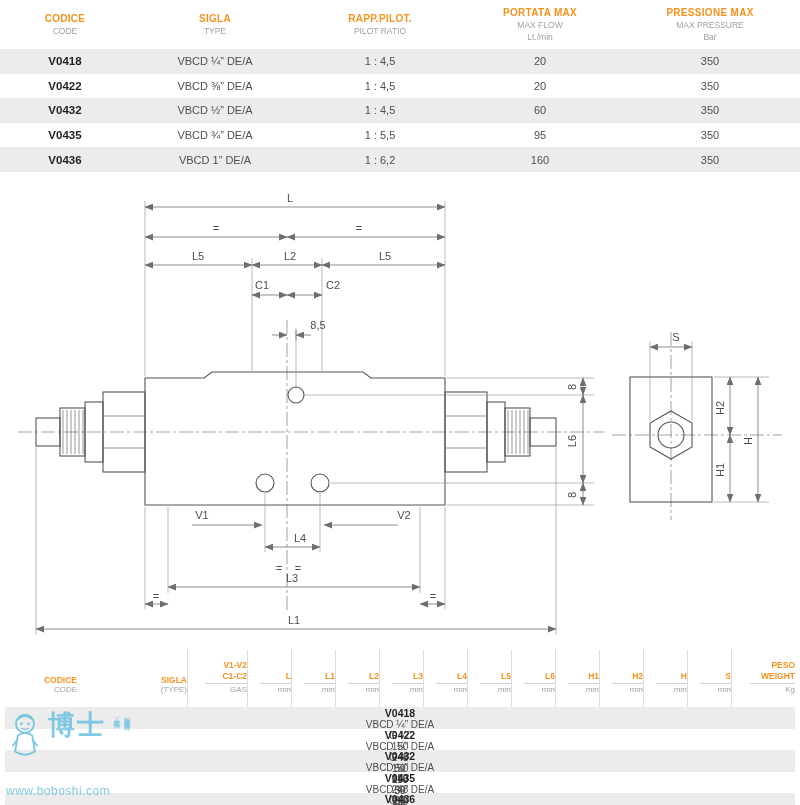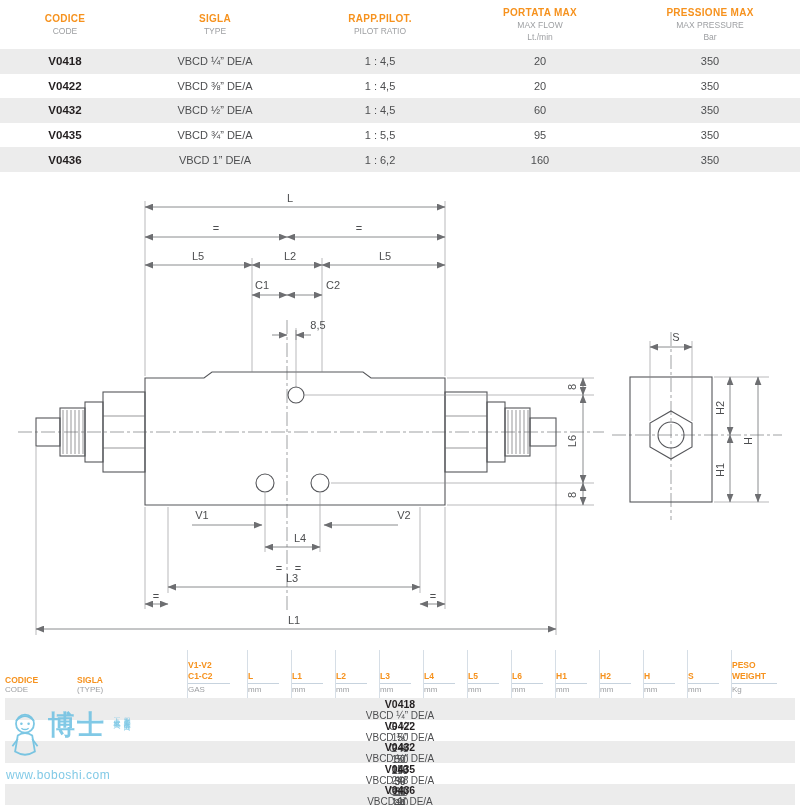--- a/index.html
+++ b/index.html
@@ -13,21 +13,21 @@
   .hcell{text-align:center;display:flex;flex-direction:column;gap:2px;justify-content:flex-start}
   .hl{color:#F6921E;font-size:10px;font-weight:bold;letter-spacing:.3px}
   .hs,.hu{color:#9D9FA2;font-size:8.5px}
   .tbody .trow:nth-child(odd){background:#ececec}
   .top-table .trow{height:24.6px}
   .tcell{text-align:center;font-size:11px;color:#4d4e50}
   .trow .c0{font-weight:bold;color:#231f20;font-size:11.5px}
 
   .dim-table{position:absolute;top:650px;left:5px;width:790px}
   .dim-grid{display:grid;grid-template-columns:72px 110px 60px repeat(11,44px) 64px;align-items:center}
-  .dh{display:flex;flex-direction:column;justify-content:flex-end;align-items:flex-start;height:45px;padding-bottom:3px}
+  .dh{display:flex;flex-direction:column;justify-content:flex-end;align-items:flex-end;height:45px;padding-bottom:12px}
   .dh .l{color:#F6921E;font-size:8.5px;font-weight:bold;line-height:1.25;text-align:center}
   .dh .rule{width:72%;border-top:1px solid #c7d3de;margin:2px 0 1px}
   .dh .u{color:#9D9FA2;font-size:8px;line-height:1.2}
   .dh.sep-left{border-left:1px solid #d6dee6}
   .dim-table .trow{height:21.5px}
   .dim-table .tcell{font-size:10px}
   .dim-table .c0{font-size:10.5px}
 
   
   .drawing{position:absolute;top:180px;left:0}
@@ -38,21 +38,21 @@
   .dim{stroke:#6d6e71;stroke-width:.8;fill:none;marker-start:url(#arr);marker-end:url(#arr)}
   .dim-e{stroke:#6d6e71;stroke-width:.8;fill:none;marker-end:url(#arr)}
   .dt{font-size:11px;fill:#4d4e50;font-family:"Liberation Sans",sans-serif;text-anchor:middle}
 
   
   .watermark{position:absolute;left:6px;top:712px;z-index:5;color:#6cc0e2;opacity:.85}
   .wm-row{display:flex;align-items:flex-start;gap:4px}
   .wm-brand{font-size:27px;font-weight:bold;letter-spacing:2px;line-height:1}
   .wm-vert{display:flex;gap:2px;margin-left:2px}
   .wm-vert span{writing-mode:vertical-rl;font-size:7px;line-height:1.2;letter-spacing:1px}
-  .wm-url{font-size:12px;margin-top:2px;letter-spacing:.5px}
+  .wm-url{font-size:12px;margin-top:18px;letter-spacing:.5px}
 </style>
 </head>
 <body>
 
 <div class="page">
 
   <section class="top-table">
     <div class="thead top-grid">
       <div class="hcell">
         <div class="hl">CODICE</div>

